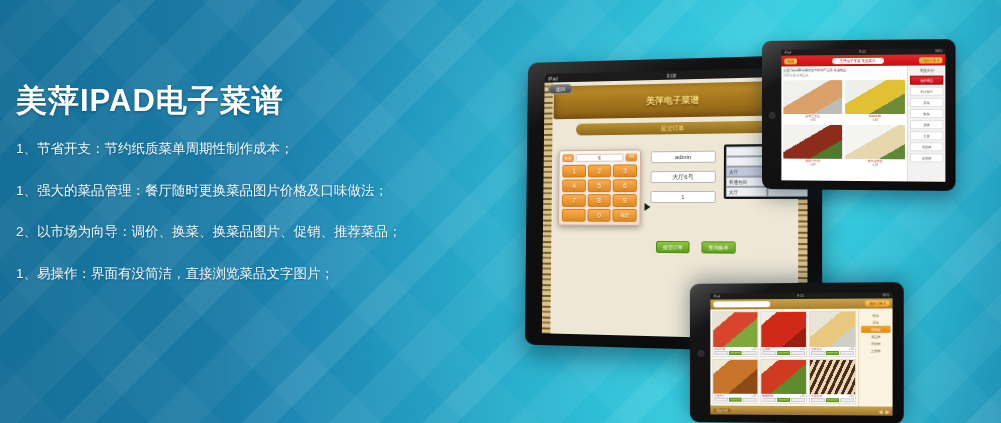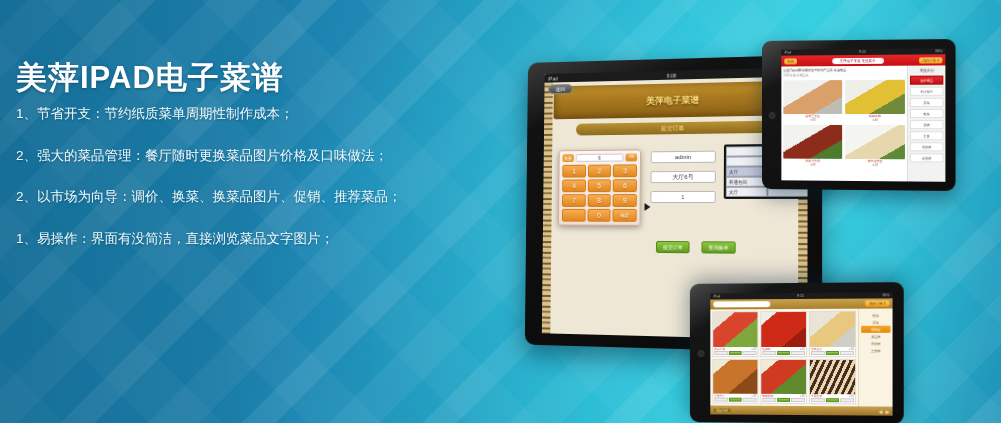--- a/index.html
+++ b/index.html
@@ -38,26 +38,26 @@
     background: radial-gradient(ellipse at center, rgba(90,235,250,0.40) 0%, rgba(60,210,235,0.16) 45%, rgba(0,0,0,0) 72%);
     pointer-events: none;
   }
   .leftshade {
     position: absolute; left: 0; top: 0; width: 300px; height: 100%;
     background: linear-gradient(90deg, rgba(10,80,115,0.35) 0%, rgba(10,80,115,0.0) 100%);
     pointer-events: none;
   }
 
   
-  .copy { position: absolute; left: 16px; top: 57px; width: 470px; z-index: 12; }
+  .copy { position: absolute; left: 16px; top: 80px; width: 470px; z-index: 12; }
   .headline {
     font-size: 31px; font-weight: bold; color: #ffffff; letter-spacing: 1px;
     text-shadow: 0 1px 3px rgba(0,40,60,0.45); white-space: nowrap;
   }
-  .bullets { margin-top: 8px; }
+  .bullets { margin-top: 20px; }
   .bullet {
     font-size: 13.5px; color: #f2fbff; line-height: 1; margin-bottom: 28px;
     text-shadow: 0 1px 2px rgba(0,40,60,0.4); white-space: nowrap;
   }
 
   
   .tablet { position: absolute; background: #111; z-index: 10; }
   .tablet .screen { position: absolute; overflow: hidden; background: #fff; }
   .homebtn {
     position: absolute; border-radius: 50%;
@@ -267,21 +267,21 @@
 <div class="banner">
   <div class="bands"></div>
   <div class="bands2"></div>
   <div class="glow"></div>
   <div class="leftshade"></div>
 
   <div class="copy">
     <div class="headline">美萍IPAD电子菜谱</div>
     <div class="bullets">
       <div class="bullet">1、节省开支：节约纸质菜单周期性制作成本；</div>
-      <div class="bullet">2、强大的菜品管理：餐厅随时更换菜品图片价格及口味做法；</div>
+      <div class="bullet">1、强大的菜品管理：餐厅随时更换菜品图片价格及口味做法；</div>
       <div class="bullet">2、以市场为向导：调价、换菜、换菜品图片、促销、推荐菜品；</div>
       <div class="bullet">1、易操作：界面有没简洁，直接浏览菜品文字图片；</div>
     </div>
   </div>
 
   <div class="tablet" id="tablet-main">
     <div class="screen">
       <div class="ios-status">
         <span>iPad</span>
         <span>9:08</span>

